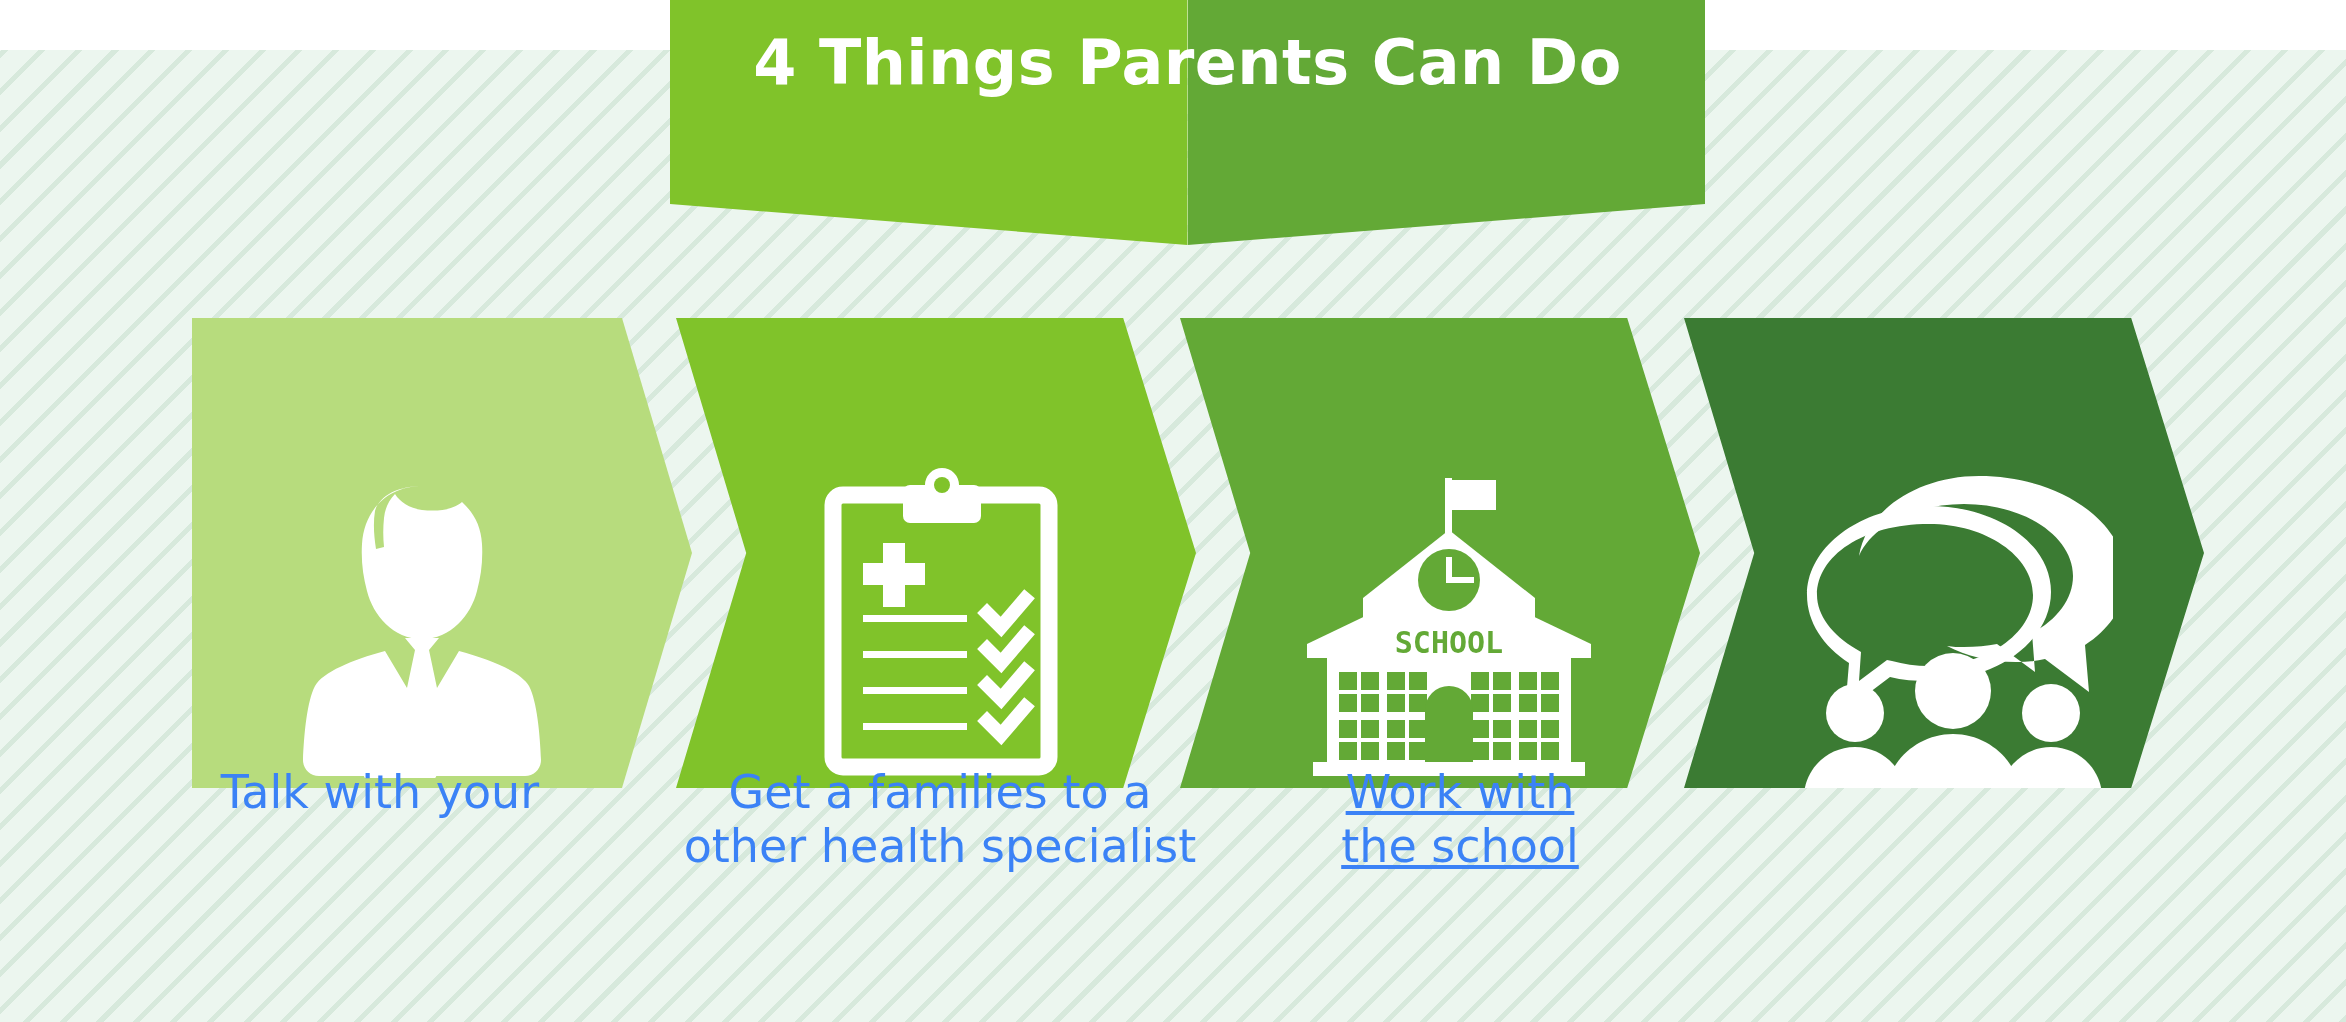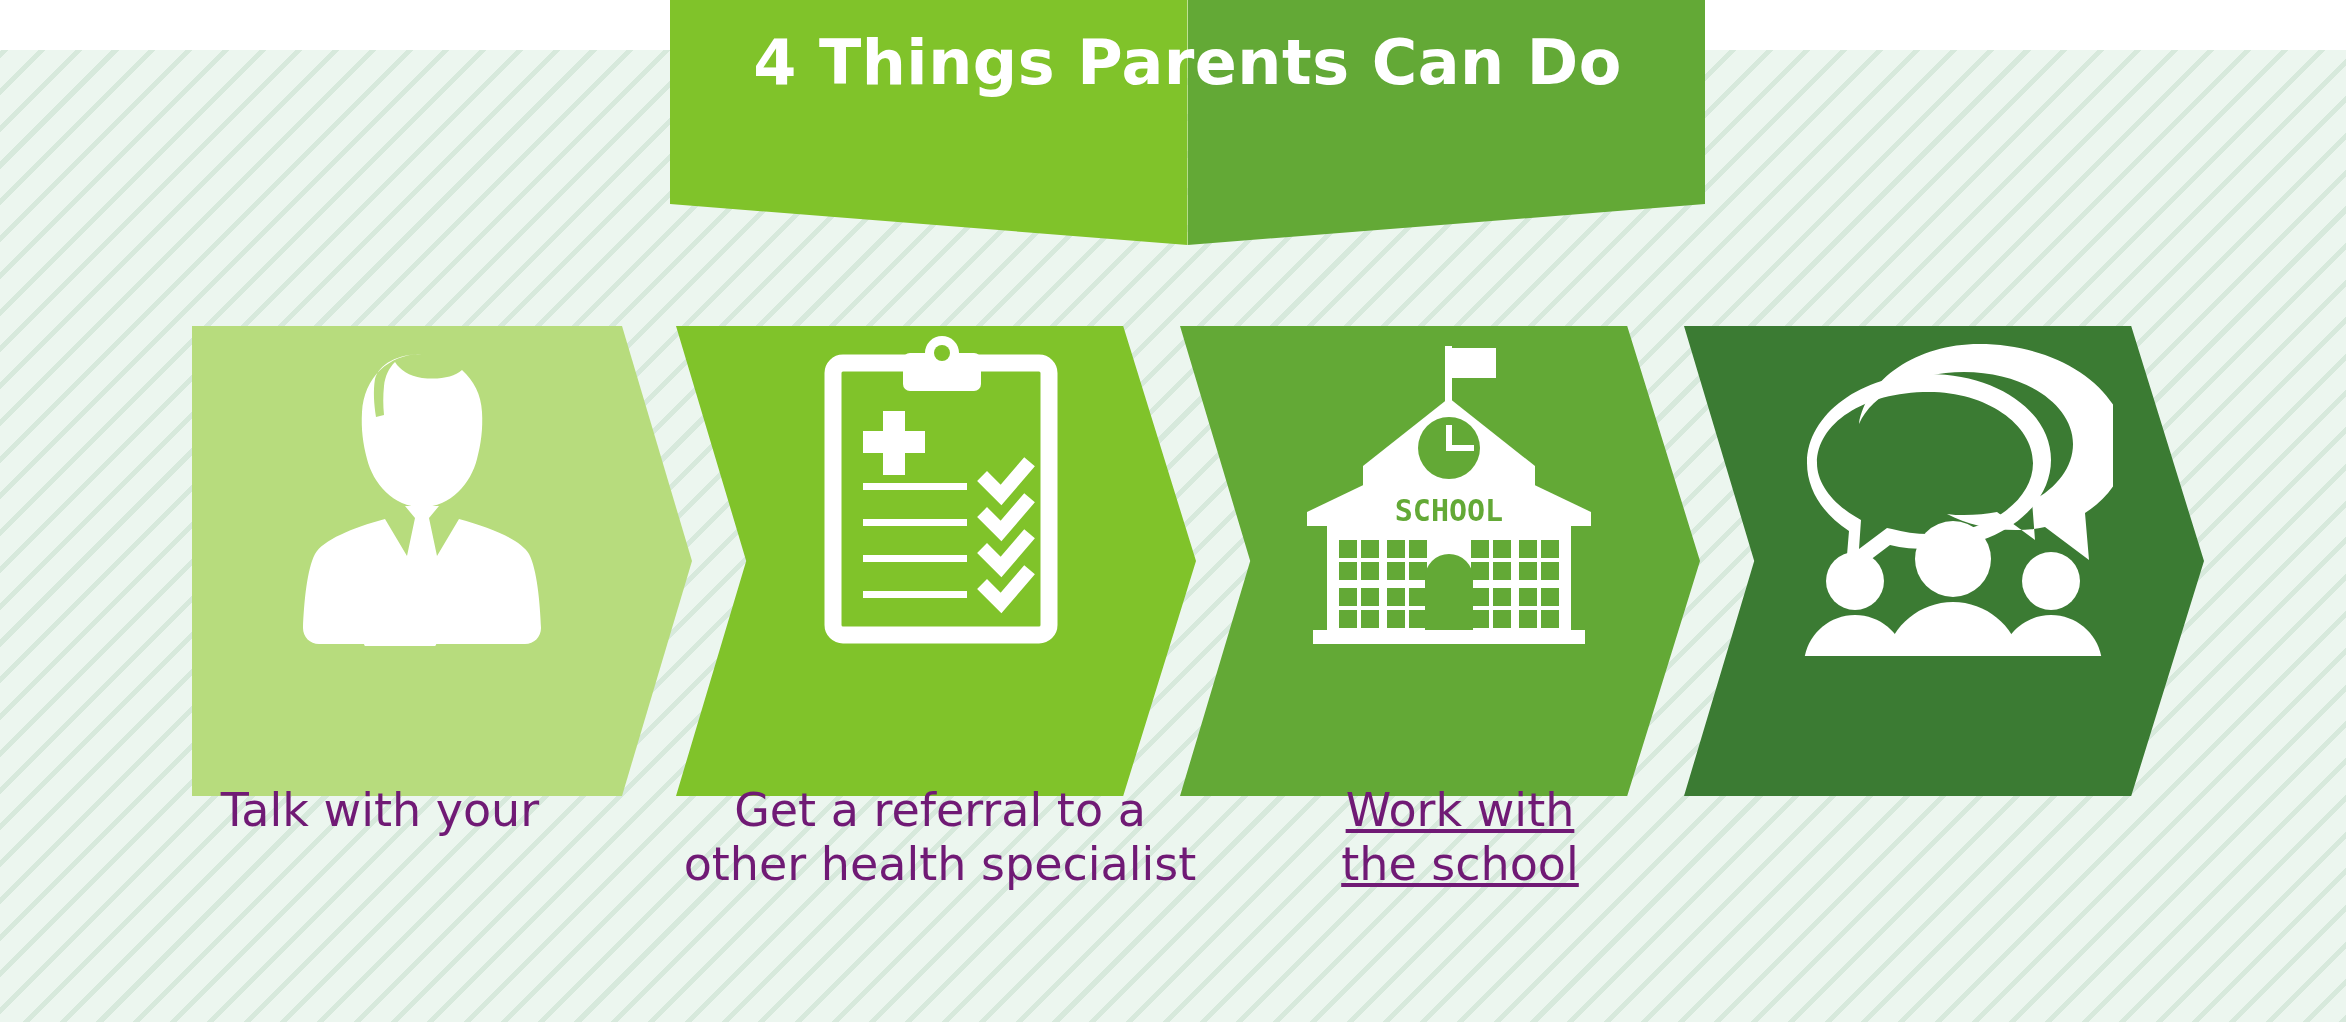--- a/index.html
+++ b/index.html
@@ -90,24 +90,24 @@
   
   .chevron-row {
     position: absolute;
     left: 0;
     top: 318px;
     width: 2346px;
     height: 470px;
   }
   .chevron {
     position: absolute;
-    top: 8px;
+    top: 0;
     height: 470px;
     display: flex;
-    align-items: flex-start;
+    align-items: flex-end;
     justify-content: center;
   }
   .chev-1 {
     left: 192px;
     width: 500px;
     background: #b7dc7d;
     clip-path: polygon(0% 0%, 86% 0%, 100% 50%, 86% 100%, 0% 100%);
   }
   .chev-2 {
     left: 676px;
@@ -136,23 +136,23 @@
     justify-content: center;
   }
   .chev-1 .icon-holder { margin-right: 40px; }
   .chev-2 .icon-holder { margin-left: 10px; }
   .chev-3 .icon-holder { margin-left: 18px; }
   .chev-4 .icon-holder { margin-left: 18px; }
 
   
   .caption {
     position: absolute;
-    top: 784px;
+    top: 766px;
     text-align: center;
-    color: #701a75;
+    color: #3b82f6;
     font-family: "DejaVu Sans", sans-serif;
     font-size: 46px;
     line-height: 1.17;
   }
   .cap-1 { left: 170px;  width: 420px; }
   .cap-2 { left: 620px;  width: 640px; }
   .cap-3 { left: 1250px; width: 420px; text-decoration: underline; }
   .cap-4 { left: 1690px; width: 460px; }
   .cap-line { display: block; white-space: nowrap; }
 </style>
@@ -294,21 +294,21 @@
         </svg>
       </div>
     </div>
 
   </div>
 
   <div class="caption cap-1">
     <span class="cap-line">Talk with your</span>
   </div>
   <div class="caption cap-2">
-    <span class="cap-line">Get a referral to a</span>
+    <span class="cap-line">Get a families to a</span>
     <span class="cap-line">other health specialist</span>
   </div>
   <div class="caption cap-3">
     <span class="cap-line">Work with</span>
     <span class="cap-line">the school</span>
   </div>
 
 </div>
 
 </body></html>

